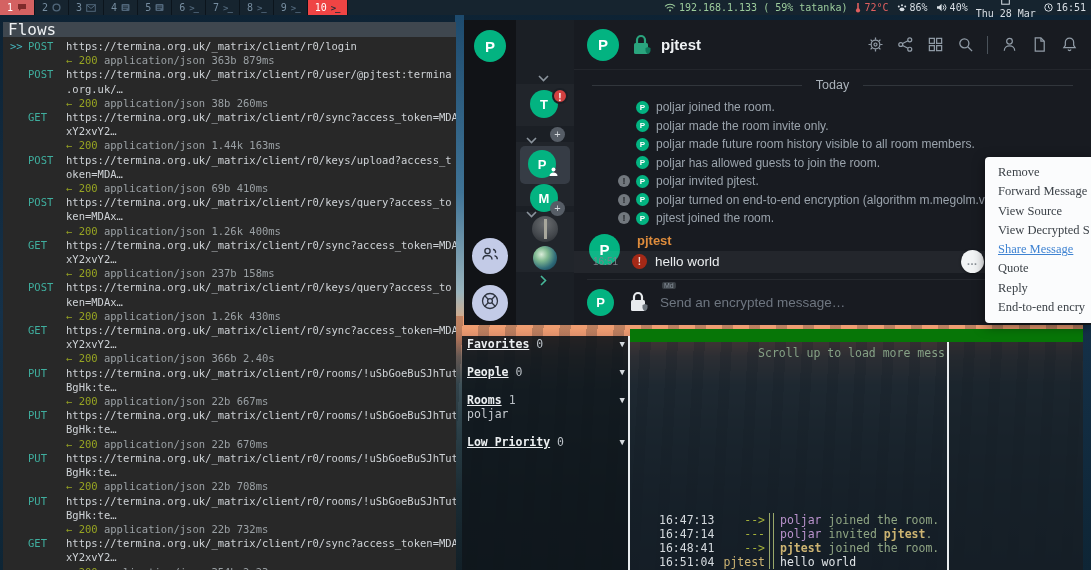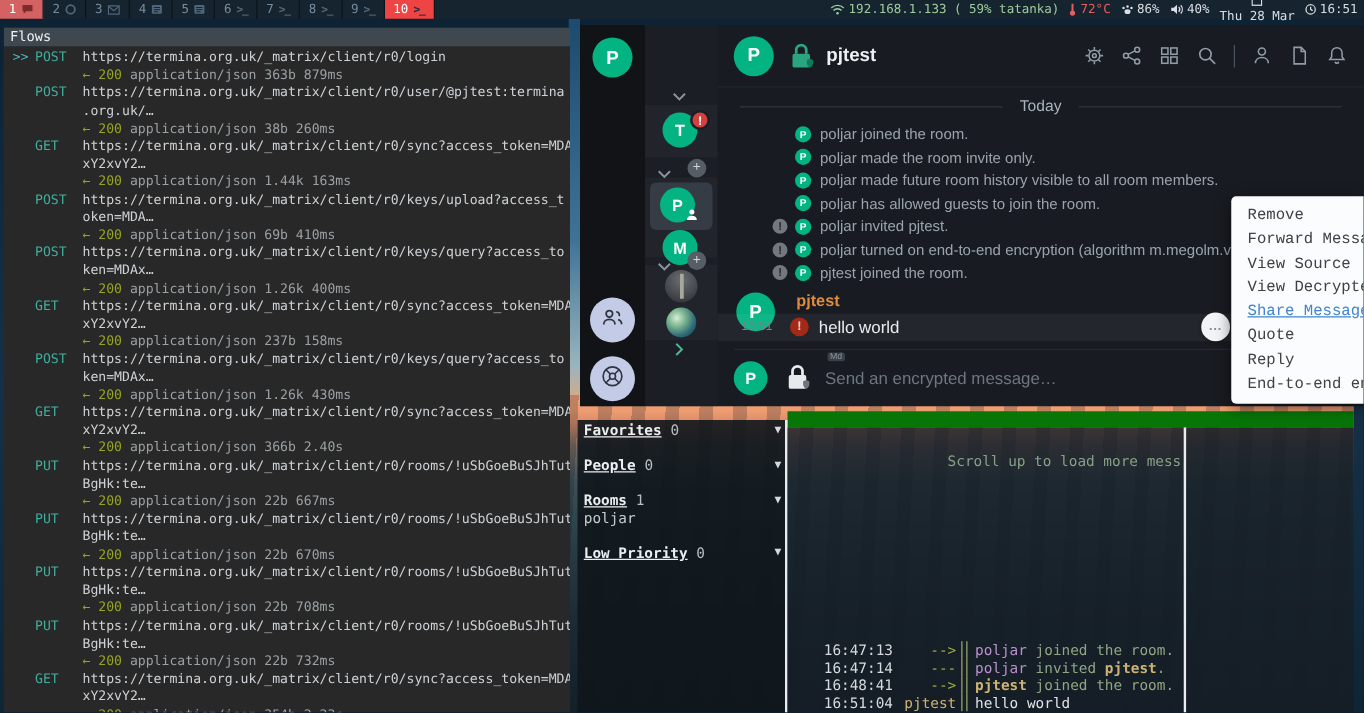--- a/index.html
+++ b/index.html
@@ -25,21 +25,21 @@
   .ws.urgent { background:#d46262; color:#fff; } .ws.urgent .ws-icon { color:#7e2b2b; }
   .ws.focused { background:#ef4444; color:#fff; } .ws.focused .ws-icon { color:#202e38; }
   .tb-status { margin-left:auto; display:flex; align-items:center; gap:8px; padding-right:5px; }
   .tb-seg { display:flex; align-items:center; gap:3px; color:#d8dee4; }
   .tb-seg svg { display:block; }
 
   
   .mitm { position:absolute; left:3px; top:22px; width:453px; height:548px; background:#282828;
     font-size:10.5px; line-height:14.2px; color:#c9ccd0; z-index:10; overflow:hidden; }
   .mitm-title { height:15px; background:#3f474f; color:#eef1f3; padding-left:5px;
-    font-size:11px; line-height:15px; }
+    font-size:16px; line-height:15px; }
   .flows { padding-top:2px; }
   .fl1 { display:flex; white-space:pre; }
   .fmk { width:25px; padding-left:7px; color:#45b8c0; flex:none; }
   .fmethod { width:38px; flex:none; color:#3fae9e; }
   .furl { white-space:nowrap; overflow:hidden; color:#ced2d6; }
   .fl2 { padding-left:63px; color:#ced2d6; white-space:nowrap; }
   .fresp { padding-left:63px; white-space:nowrap; }
   .fstatus { color:#97a422; }
   .fmeta { color:#9aa0a4; }
 
@@ -118,21 +118,21 @@
   .cp-lock { margin:0 11px 0 13px; display:flex; }
   .cp-input { flex:1; color:#6e7680; font-size:13.5px; position:relative; }
   .md-badge { position:absolute; top:-13px; left:2px; background:#3a4046; color:#8b959f;
     font-size:7px; padding:0 2px; border-radius:2px; }
   .cp-format { width:22px; height:22px; border-radius:50%; background:#eceff1; color:#40464c;
     font-size:10.5px; font-weight:bold; display:flex; align-items:center; justify-content:center; margin-right:4px; }
 
   
   .ctxmenu { position:absolute; left:985px; top:157px; width:106px; background:#fbfcfd;
     border-radius:4px 0 0 4px; box-shadow:0 3px 12px rgba(0,0,0,.5); padding:6px 0; z-index:40;
-    font-family:Liberation Mono, monospace; overflow:hidden; }
+    font-family:Liberation Serif, serif; overflow:hidden; }
   .ctx-item { height:19.3px; line-height:19.3px; padding-left:13px; font-size:12.5px; color:#3c4248;
     white-space:nowrap; cursor:pointer; }
   .ctx-item.highlight { color:#3f83d2; text-decoration:underline; }
 
   
   .wchat { position:absolute; left:458px; top:322px; width:625px; height:248px; z-index:8;
     font-size:11.5px; line-height:14px; color:#d2d7db; }
   .wgreenbar { position:absolute; left:172px; top:7px; width:453px; height:13px; background:#077607; }
   .wroomlist { position:absolute; left:4px; top:14px; width:166px; height:234px;
     background:rgba(16,22,28,.9); padding:1px 3px 0 5px; }
@@ -140,21 +140,21 @@
   .wsec-name { font-weight:bold; text-decoration:underline; color:#eceff1; }
   .wsec-count { color:#b9bfc5; margin-left:7px; }
   .wsec-arrow { margin-left:auto; color:#d4d9dd; font-size:9px; }
   .wroom { height:14px; color:#c6cbd0; }
   .wblank { height:14px; }
   .wdiv { position:absolute; width:2px; background:#e9edef; }
   .wdiv1 { left:170px; top:14px; height:234px; }
   .wdiv2 { left:489px; top:20px; height:228px; }
   .wchatpane { position:absolute; left:172px; top:20px; width:317px; height:228px;
     background:rgba(22,30,38,.78); overflow:hidden; }
-  .wnotice { margin-top:20px; text-align:right; padding-right:2px; color:#85a085; white-space:nowrap; overflow:hidden; }
+  .wnotice { margin-top:4px; text-align:right; padding-right:2px; color:#85a085; white-space:nowrap; overflow:hidden; }
   .wmsgs { position:absolute; left:2px; right:0; bottom:1px;margin-left:27px; }
   .wline { display:flex; height:14px; white-space:pre; }
   .wtime { width:56px; flex:none; color:#d5dade; }
   .wpfx { width:54px; flex:none; text-align:right; padding-right:4px; }
   .wpfx.join,.wpfx.info { color:#a3b13a; }
   .wpfx.nick { color:#cdb472; }
   .wsep { width:5px; flex:none; border-left:1.5px solid #9aa86a; border-right:1.5px solid #9aa86a; margin-right:6px; }
   .wc-sys { color:#8fa583; }
   .wc-nick-poljar { color:#b992cc; }
   .wc-nick-pjtest { color:#cdb472; font-weight:bold; }

